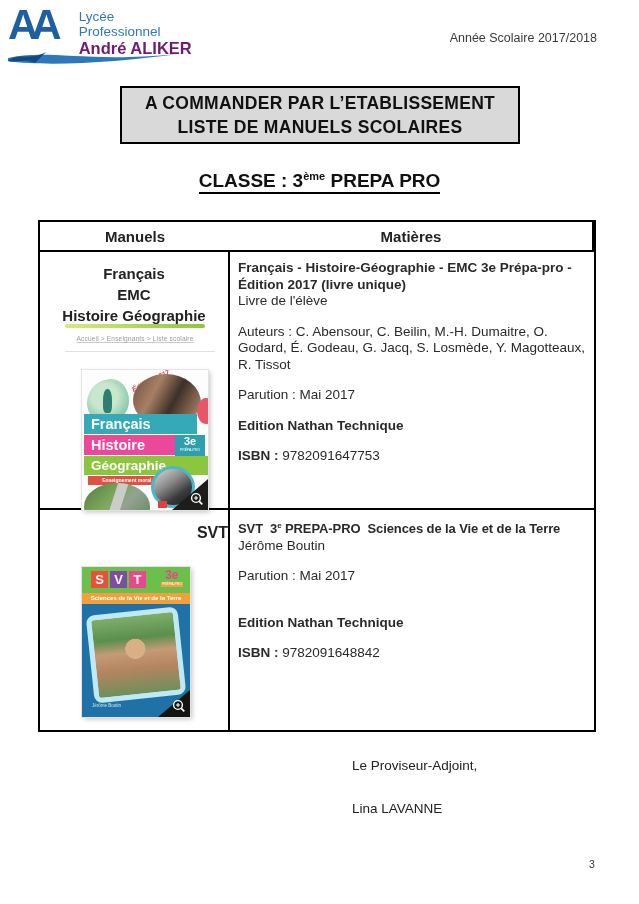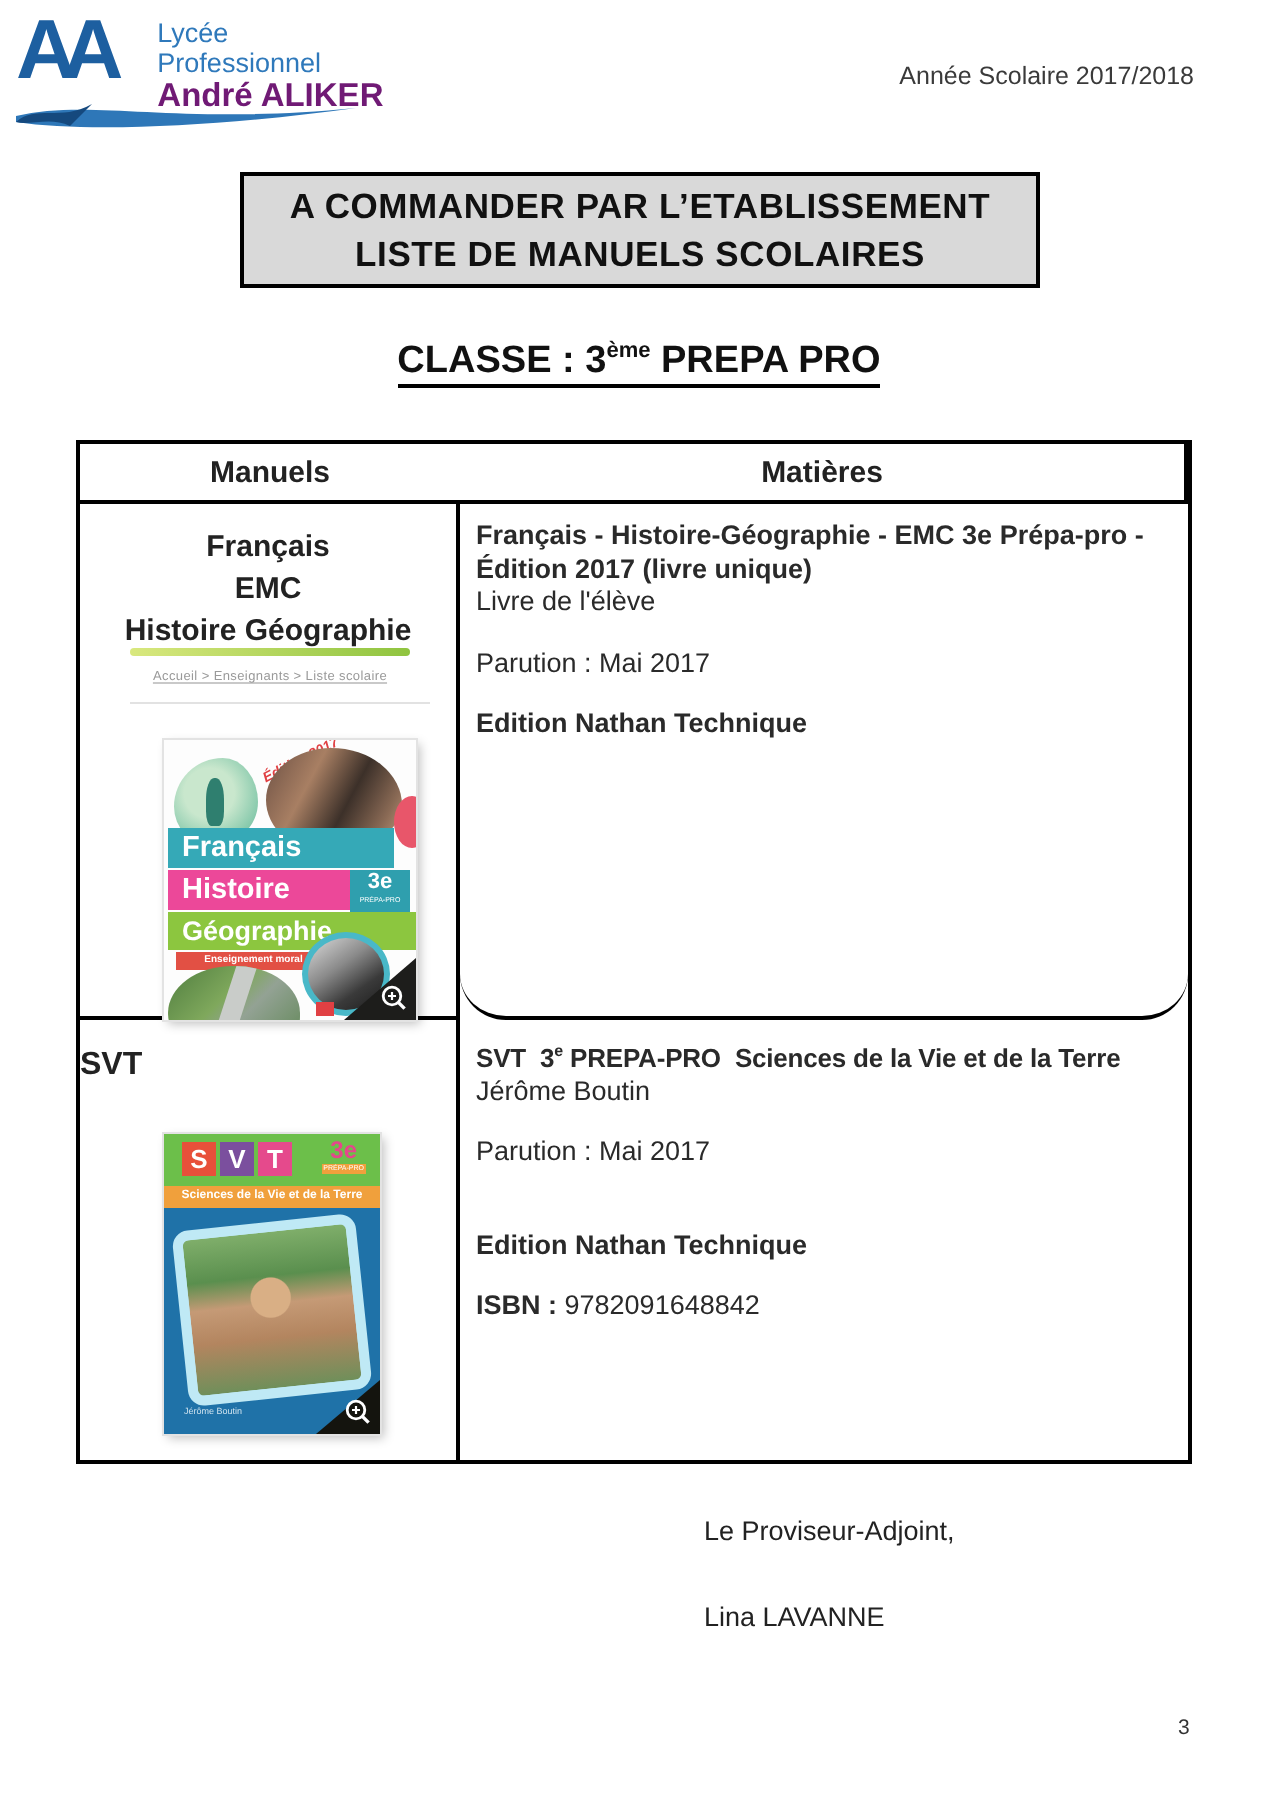--- a/index.html
+++ b/index.html
@@ -38,30 +38,30 @@
     position:absolute; left:38px; top:220px; width:554px;
     border:2px solid #000; box-sizing:content-box;
     display:grid; grid-template-columns:190px 364px; grid-template-rows:30px 258px 220px;
   }
   .cell, .th { box-sizing:border-box; position:relative; }
   .col-left { border-right:2px solid #000; }
   .row-top { border-bottom:2px solid #000; }
   .th { display:flex; align-items:center; justify-content:center; font-weight:bold; font-size:15px; }
 
   .subject-heading { margin-top:11px; text-align:center; font-weight:bold; font-size:15px; line-height:21px; }
-  .subject-heading-svt { margin-top:14px; text-align:left; font-weight:bold; font-size:16px; }
+  .subject-heading-svt { margin-top:14px; text-align:right; font-weight:bold; font-size:16px; }
 
   .web-snippet { position:absolute; top:72px; left:25px; width:140px; text-align:center; }
   .green-bar { height:4px; width:140px; margin:0 auto; border-radius:2px;
                background:linear-gradient(90deg,#d9e87e,#8fc43f); }
   .breadcrumb { margin-top:7px; font-size:6.5px; color:#9a9a9a; letter-spacing:0.2px; text-decoration:underline; text-decoration-color:#c9c9c9; }
   .snippet-divider { margin:9px auto 0; width:150px; border-top:1px solid #e2e2e2; }
 
   
-  .manual-cell { padding:8px 6px 0 8px; font-size:13.5px; line-height:16.5px; color:#2a2a2a;border-radius:23px; }
+  .manual-cell { padding:8px 6px 0 8px; font-size:13.5px; line-height:16.5px; color:#2a2a2a; }
   .b { font-weight:bold; }
   .m-para { margin-top:14px; }
   .m-para-lg { margin-top:30px; }
   .pre { white-space:pre-wrap; }
   .svt-title { font-size:13px; letter-spacing:-0.1px; }
   .svt-title sup { font-size:8px; }
 
   
   .cover-fhg {
     position:absolute; left:42px; top:118px; width:126px; height:140px;
@@ -202,22 +202,27 @@
               <path d="M6 4v4 M4 6h4" stroke="#fff" stroke-width="1.1"></path>
               <path d="M9.3 9.3 L12.3 12.3" stroke="#fff" stroke-width="1.7"></path>
             </svg>
         </span>
       </div>
     </div>
 
     <div class="cell row-top manual-cell">
       <div class="b">Français - Histoire-Géographie - EMC 3e Prépa-pro - Édition 2017 (livre unique)</div>
       <div>Livre de l'élève</div>
+      <div class="m-para">Auteurs : C. Abensour, C. Beilin, M.-H. Dumaitre, O. Godard, É. Godeau, G. Jacq, S. Losmède, Y. Magotteaux, R. Tissot</div>
       <div class="m-para">Parution : Mai 2017</div>
       <div class="m-para b">Edition Nathan Technique</div>
+      <div class="m-para">
+        <span class="b">ISBN :</span>
+        <span>9782091647753</span>
+      </div>
     </div>
 
     <div class="cell col-left">
       <div class="subject-heading-svt">SVT</div>
 
       <div class="cover-svt">
         <div class="svt-topband"></div>
         <div class="svt-letters">
           <span class="svt-letter svt-letter-0">S</span>
           <span class="svt-letter svt-letter-1">V</span>

